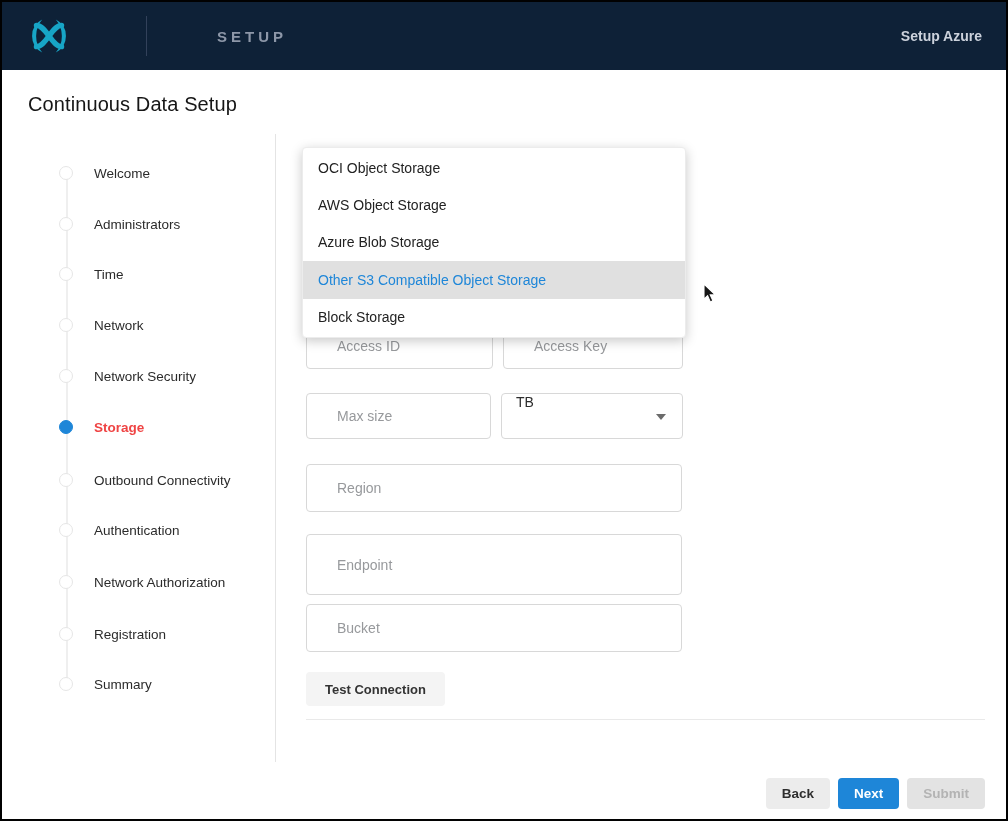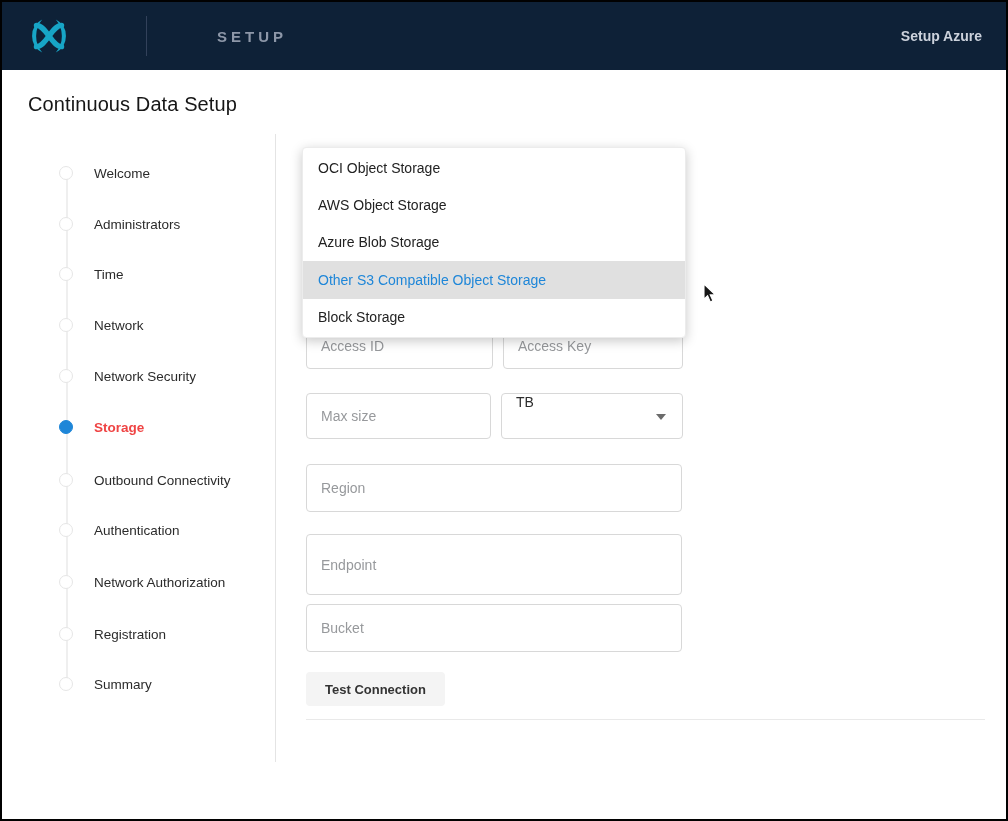--- a/index.html
+++ b/index.html
@@ -69,21 +69,21 @@
     background: #fff; border: 1.5px solid #e6e6e6; flex: 0 0 auto;
   }
   .step.active .step-dot { background: #1e86d8; border-color: #1e86d8; }
   .step-label { font-size: 13.5px; color: #2b2b2b; white-space: nowrap; }
   .step.active .step-label { font-weight: 700; color: #ef4444; }
 
   
   .field {
     position: absolute;
     border: 1px solid #d8d8d8; border-radius: 4px; background: #fff;
-    font-size: 14px; color: #4c1d95; padding: 0 14px; outline: none;
+    font-size: 14px; color: #4c1d95; padding: 0 30px; outline: none;
     font-family: "Liberation Sans", sans-serif;
   }
   .field::placeholder { color: #97999c; opacity: 1; }
 
   .select-box {
     position: absolute;
     border: 1px solid #d8d8d8; border-radius: 4px; background: #fff;
     display: flex; align-items: flex-start; padding: 0 14px;
     font-size: 14px; color: #2d2d2d; cursor: pointer;
   }
@@ -233,15 +233,20 @@
       <div class="dropdown-item highlighted">Other S3 Compatible Object Storage</div>
       <div class="dropdown-item">Block Storage</div>
     </div>
 
     <div class="cursor">
       <svg width="15" height="21" viewBox="0 0 15 21">
         <path d="M1 1 L1 16.2 L4.6 12.8 L7.3 18.9 L9.9 17.7 L7.2 11.9 L12.3 11.9 Z" fill="#161616" stroke="#ffffff" stroke-width="1.1"></path>
       </svg>
     </div>
 
+    <div class="footer-actions">
+      <button class="btn btn-back">Back</button>
+      <button class="btn btn-next">Next</button>
+      <button class="btn btn-submit" disabled="">Submit</button>
+    </div>
 
   </div>
 </div>
 
 </body></html>

